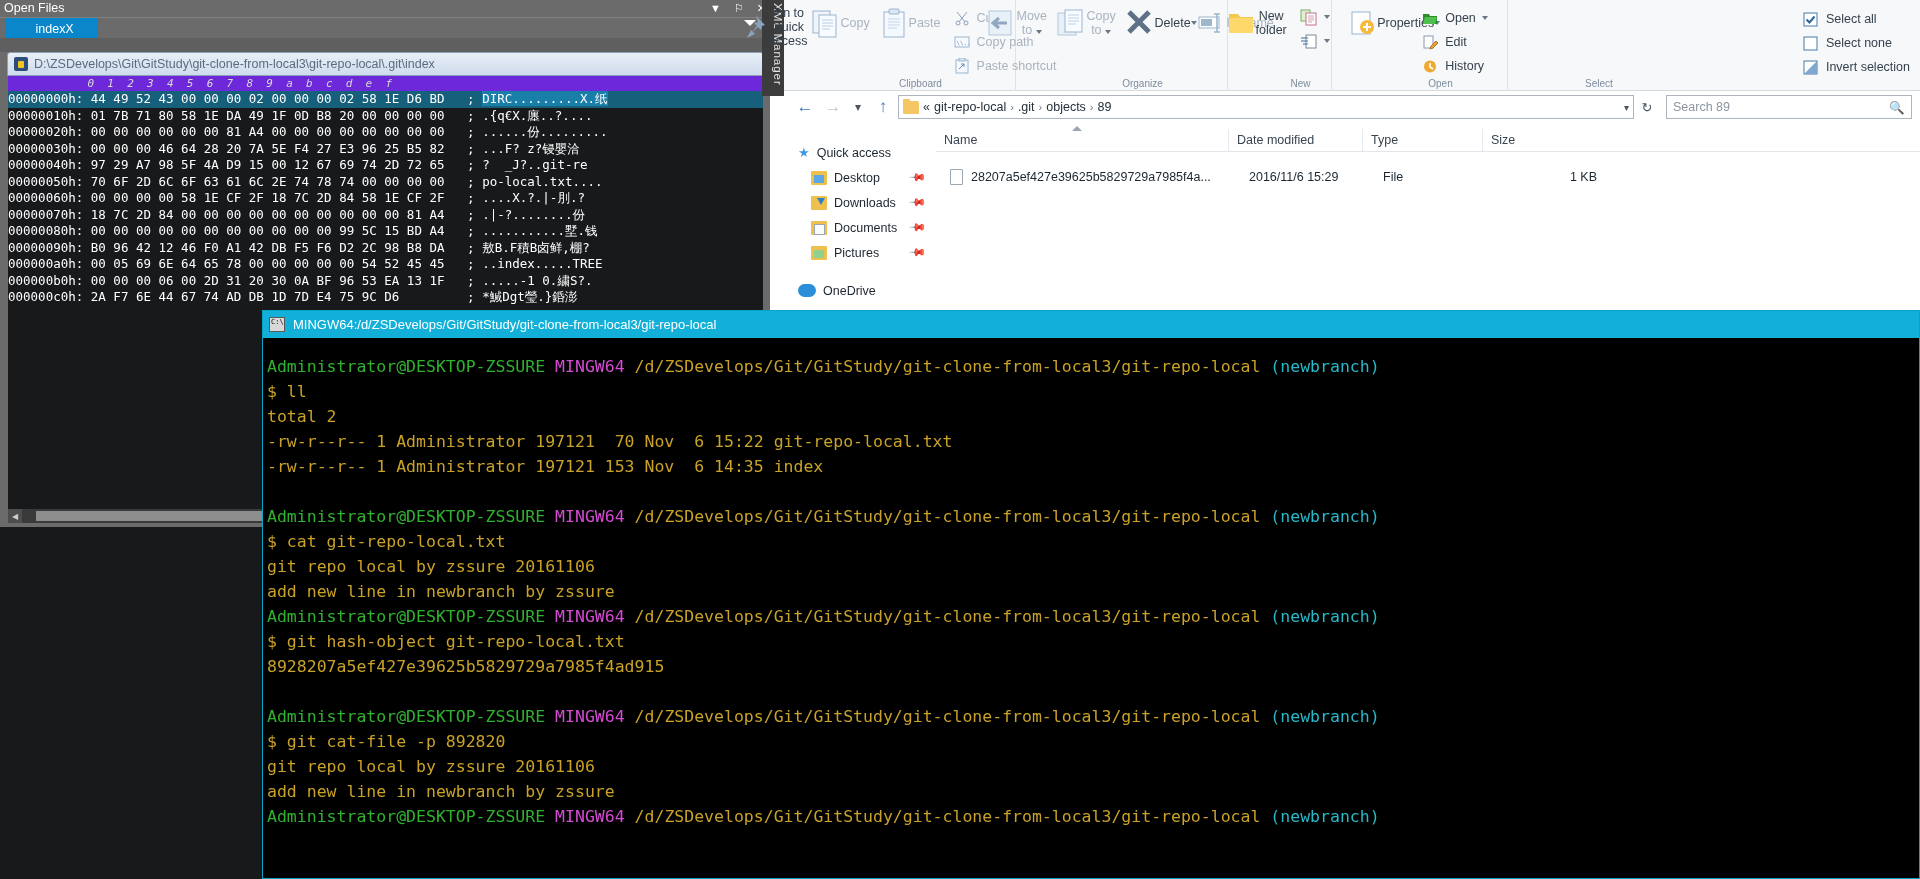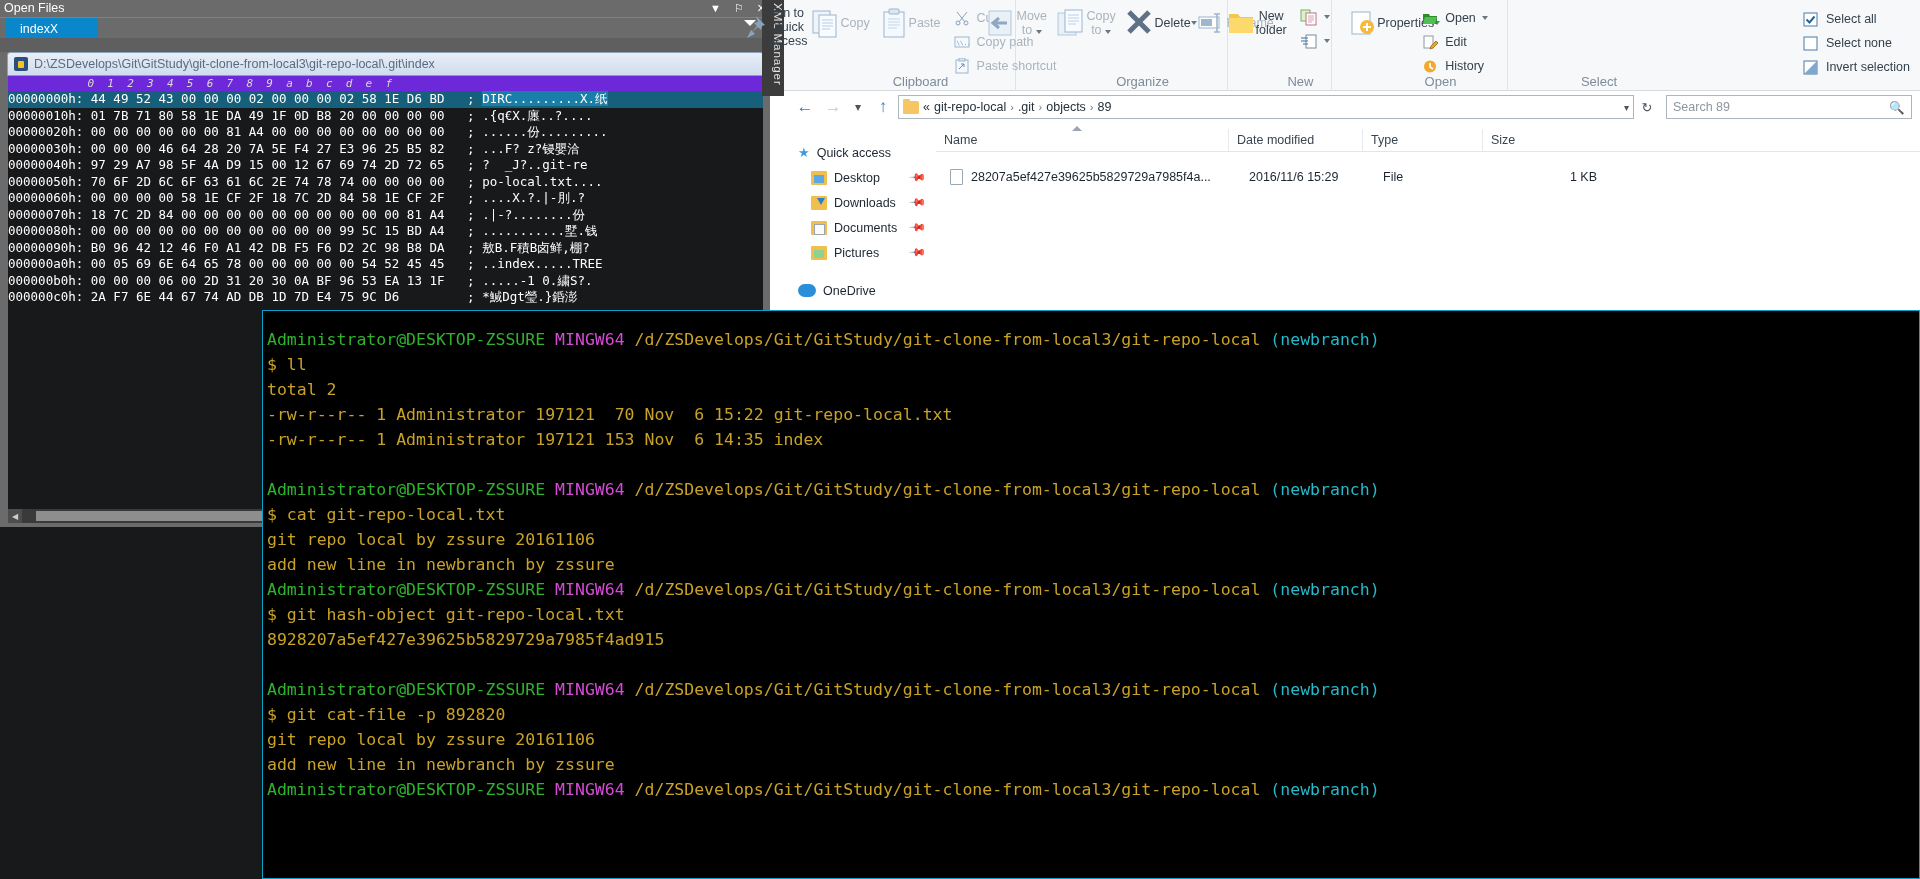--- a/index.html
+++ b/index.html
@@ -36,21 +36,21 @@
     position: absolute; left: 0; top: 17px; width: 770px; height: 21px;
     background: #6b6b6b;
     border-top: 1px solid #808080;
   }
   .hex-tab {
     position: absolute; left: 6px; top: 0;
     width: 92px; height: 21px;
     background: #0a87ca;
     color: #ffffff;
     font-size: 12.5px;
-    display: flex; align-items: center; justify-content: flex-start;
+    display: flex; align-items: center; justify-content: center;
     padding: 0 9px 0 14px;
   }
   .hex-tab .tabx { font-size: 12px; }
   .hex-secondrow {
     position: absolute; left: 0; top: 38px; width: 770px; height: 14px;
     background: #5f5f5f;
   }
   .hex-caret-dn {
     position: absolute; right: 14px; top: 20px;
     width: 0; height: 0;
@@ -159,21 +159,21 @@
   }
   .rgroup {
     position: relative;
     height: 91px;
     display: flex; flex-direction: column; align-items: center;
     border-right: 1px solid #dfe3e8;
     padding: 4px 6px 0 6px;
   }
   .rgroup .glabel {
     position: absolute; bottom: 2px; left: 0; width: 100%;
-    text-align: center; font-size: 13px; color: #7d8c9c; padding-left: 42px;
+    text-align: center; font-size: 10px; color: #7d8c9c; padding-left: 42px;
   }
   .rrow { display: flex; align-items: flex-start; gap: 2px; }
   .bigbtn {
     width: 68px; display: flex; flex-direction: row; align-items: center;
     font-size: 12.5px; color: #35424d; text-align: center;
     padding-top: 2px; line-height: 14px;
   }
   .bigbtn.dim { color: #a9b4bf; }
   .bigbtn .ic { height: 34px; display: flex; align-items: center; justify-content: center; }
   .smallcol { display: flex; flex-direction: column; gap: 2px; padding-top: 3px; }
@@ -674,16 +674,20 @@
         <span class="fileicon"></span>
         <span class="cell" style="width:278px">28207a5ef427e39625b5829729a7985f4a...</span>
         <span class="cell" style="width:134px">2016/11/6 15:29</span>
         <span class="cell" style="width:120px">File</span>
         <span class="cell" style="width:110px;text-align:right">1 KB</span>
       </div>
     </div>
   </div>
 
   <div class="term">
+    <div class="term-title">
+      <span class="term-ico"></span>
+      <span>MINGW64:/d/ZSDevelops/Git/GitStudy/git-clone-from-local3/git-repo-local</span>
+    </div>
     <div class="term-body" id="termbody"><div><span class="t-green">Administrator@DESKTOP-ZSSURE </span><span class="t-magenta">MINGW64 </span><span class="t-yellow">/d/ZSDevelops/Git/GitStudy/git-clone-from-local3/git-repo-local </span><span class="t-cyan">(newbranch)</span></div><div class="t-yellow">$ ll</div><div class="t-yellow">total 2</div><div class="t-yellow">-rw-r--r-- 1 Administrator 197121  70 Nov  6 15:22 git-repo-local.txt</div><div class="t-yellow">-rw-r--r-- 1 Administrator 197121 153 Nov  6 14:35 index</div><div>&nbsp;</div><div><span class="t-green">Administrator@DESKTOP-ZSSURE </span><span class="t-magenta">MINGW64 </span><span class="t-yellow">/d/ZSDevelops/Git/GitStudy/git-clone-from-local3/git-repo-local </span><span class="t-cyan">(newbranch)</span></div><div class="t-yellow">$ cat git-repo-local.txt</div><div class="t-yellow">git repo local by zssure 20161106</div><div class="t-yellow">add new line in newbranch by zssure</div><div><span class="t-green">Administrator@DESKTOP-ZSSURE </span><span class="t-magenta">MINGW64 </span><span class="t-yellow">/d/ZSDevelops/Git/GitStudy/git-clone-from-local3/git-repo-local </span><span class="t-cyan">(newbranch)</span></div><div class="t-yellow">$ git hash-object git-repo-local.txt</div><div class="t-yellow">8928207a5ef427e39625b5829729a7985f4ad915</div><div>&nbsp;</div><div><span class="t-green">Administrator@DESKTOP-ZSSURE </span><span class="t-magenta">MINGW64 </span><span class="t-yellow">/d/ZSDevelops/Git/GitStudy/git-clone-from-local3/git-repo-local </span><span class="t-cyan">(newbranch)</span></div><div class="t-yellow">$ git cat-file -p 892820</div><div class="t-yellow">git repo local by zssure 20161106</div><div class="t-yellow">add new line in newbranch by zssure</div><div><span class="t-green">Administrator@DESKTOP-ZSSURE </span><span class="t-magenta">MINGW64 </span><span class="t-yellow">/d/ZSDevelops/Git/GitStudy/git-clone-from-local3/git-repo-local </span><span class="t-cyan">(newbranch)</span></div></div>
   </div>
 
 </div>
 
 </body></html>

